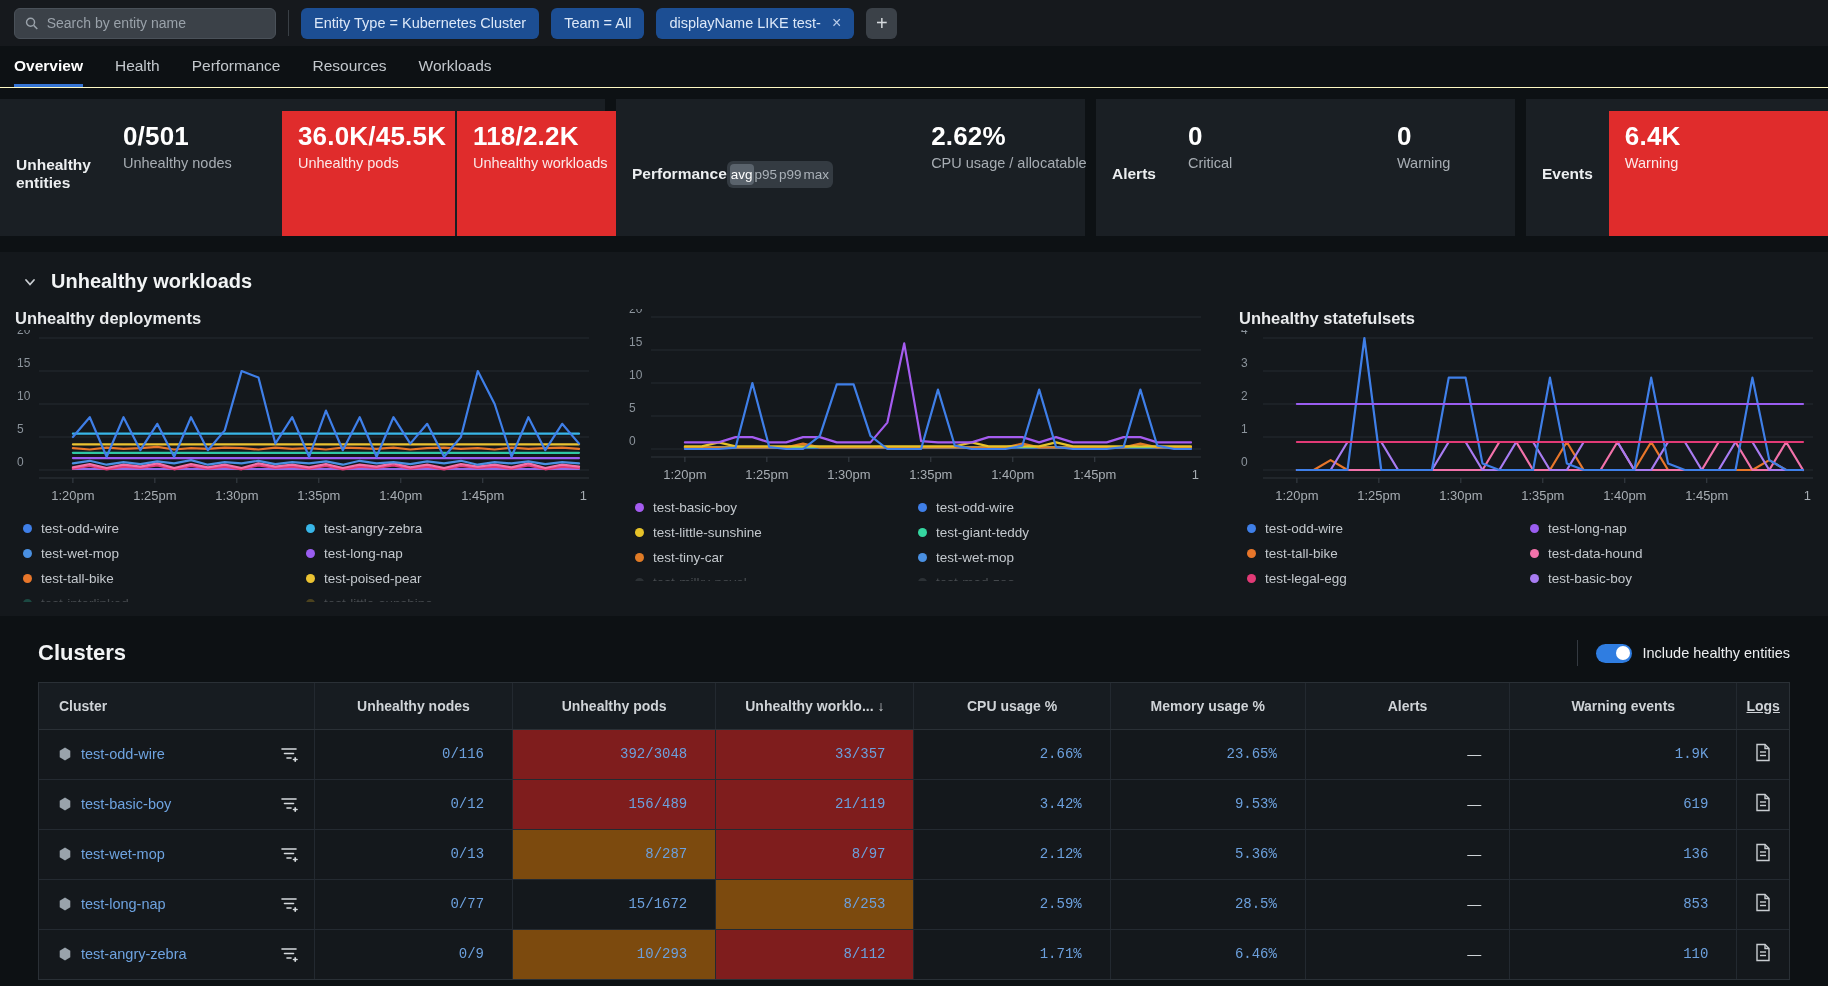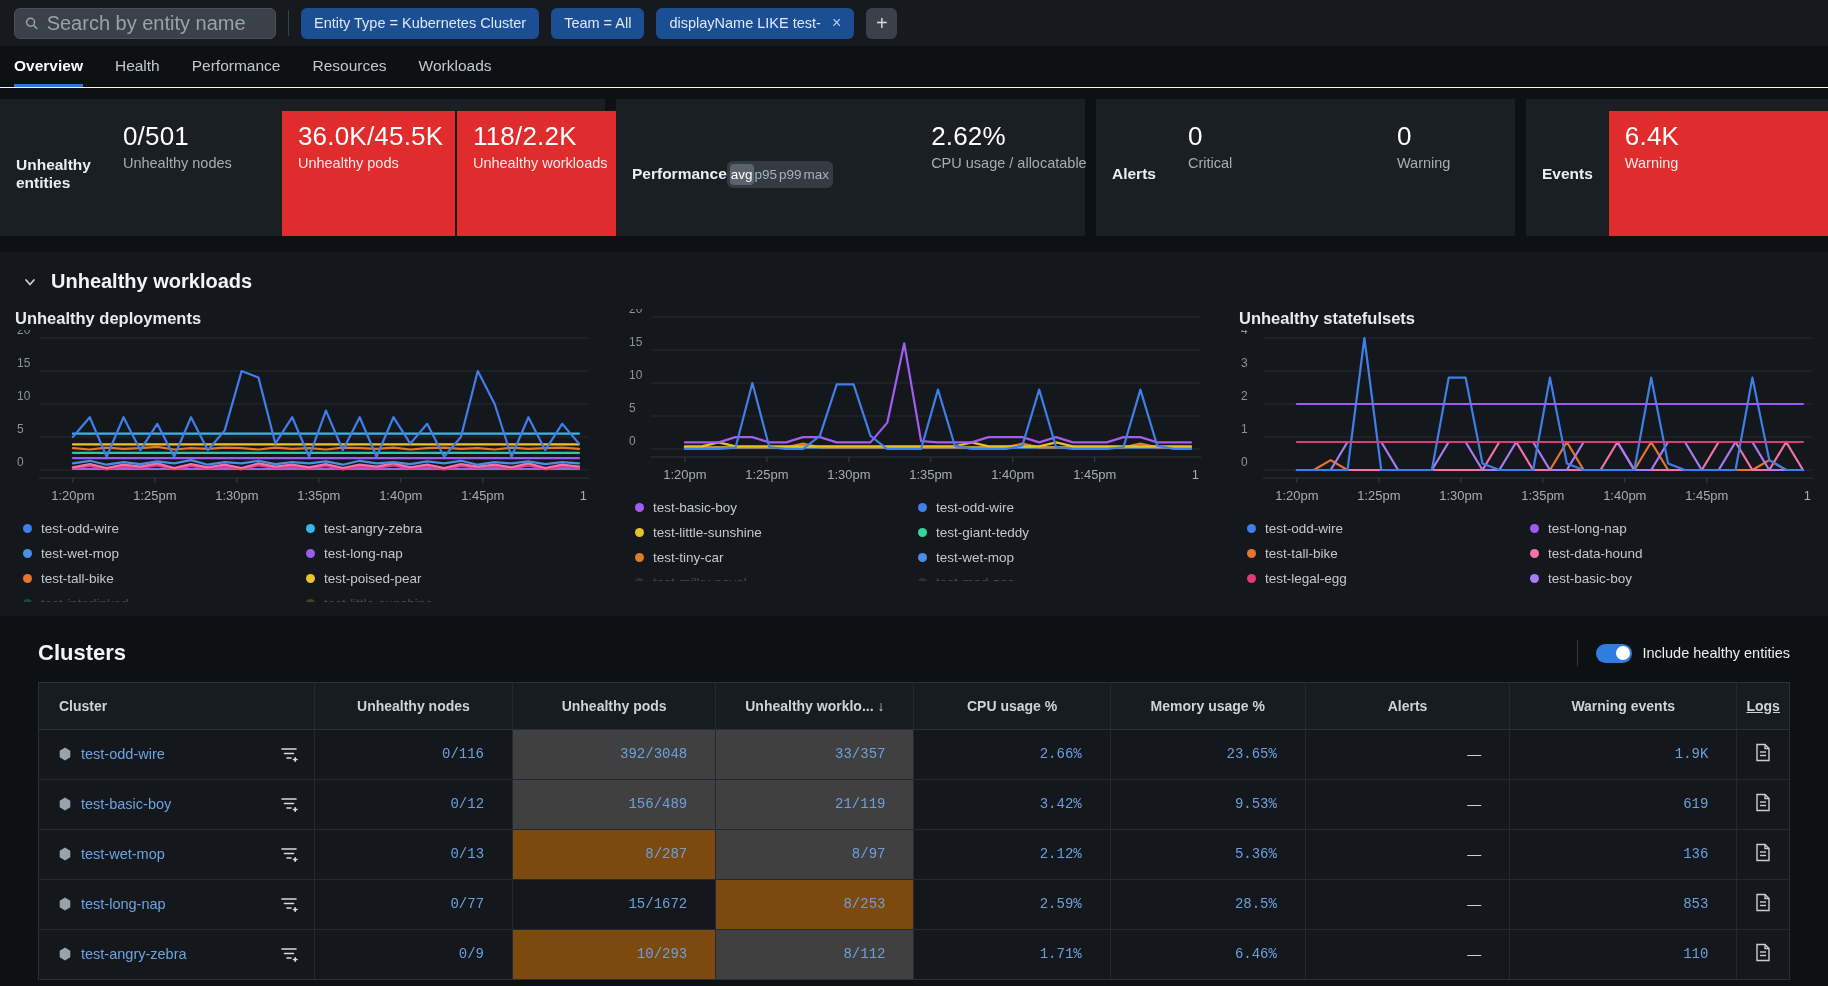--- a/index.html
+++ b/index.html
@@ -4,21 +4,21 @@
 <style>
   * { margin:0; padding:0; box-sizing:border-box; }
   html,body { width:1828px; height:986px; overflow:hidden; background:#0d1114;
     font-family:"Liberation Sans","DejaVu Sans",sans-serif; color:#e4e7ea; }
   .page { width:1828px; height:986px; position:relative; }
 
   
   .topbar { height:46px; background:#16191d; display:flex; align-items:center; padding:0 14px; gap:12px; }
   .searchbox { display:flex; align-items:center; gap:8px; background:#3b4148; border:1px solid #4a5159;
     border-radius:6px; height:31px; width:262px; padding:0 10px; }
-  .searchbox input { background:transparent; border:none; outline:none; color:#5eead4; font-size:20px; width:100%; }
+  .searchbox input { background:transparent; border:none; outline:none; color:#5eead4; font-size:14px; width:100%; }
   .searchbox input::placeholder { color:#9aa2aa; }
   .topbar-divider { width:1px; height:26px; background:#3a4046; }
   .chip { display:flex; align-items:center; gap:9px; background:#1c4e93; color:#dce8f8;
     border-radius:6px; height:31px; padding:0 13px; font-size:14.5px; cursor:pointer; }
   .chip .chip-x { color:#b9cdea; font-size:16px; margin-left:2px; cursor:pointer; }
   .add-filter { width:31px; height:31px; background:#3b4148; border-radius:6px; color:#d6dade;
     font-size:20px; display:flex; align-items:center; justify-content:center; cursor:pointer; }
 
   
   .tabs { display:flex; gap:32px; padding:0 14px; border-bottom:1px solid #fef9c3; background:#0d1114; height:42px; align-items:stretch; }
@@ -32,21 +32,21 @@
   .card-title { font-size:15.5px; font-weight:700; color:#eceef0; }
   .seg-group { margin-left:auto; margin-right:66px; display:flex; background:#343b42; border-radius:6px; padding:3px; }
   .seg { font-size:13.5px; color:#aab1b8; padding:3px 1px; border-radius:4px; cursor:pointer; }
   .seg.selected { background:#5a636c; color:#ffffff; }
   .card-body { flex:1; display:flex; gap:2px; margin-top:12px; }
   .stat-tile { width:173px; padding:10px 16px 0 16px; }
   .stat-tile.alert { background:#e02c2c; }
   .stat-tile.alert .stat-label { color:#fbe9e9; }
   .stat-tile.wide { width:100%; }
   .stat-plain { padding:10px 0 0 16px; width:195px; }
-  .stat-value { font-size:26px; font-weight:400; color:#ffffff; letter-spacing:.2px; }
+  .stat-value { font-size:26px; font-weight:700; color:#ffffff; letter-spacing:.2px; }
   .stat-label { font-size:14.5px; color:#a7adb3; margin-top:3px; white-space:nowrap; }
 
   
   .panel { background:#14181c; margin-top:16px; padding:14px 15px 14px 15px; }
   .panel-head { display:flex; align-items:center; gap:14px; padding:4px 2px 2px 8px; }
   .panel-title { font-size:20px; font-weight:700; color:#f2f4f5; }
   .chev { color:#c9cdd1; display:flex; }
   .charts { display:grid; grid-template-columns:1fr 1fr 1fr; gap:38px; margin-top:14px; }
   .chart-title { font-size:16.5px; font-weight:700; color:#e8eaec; margin-bottom:2px; }
   .legend { display:grid; grid-template-columns:1fr 1fr; margin-top:10px; max-height:86px; overflow:hidden; padding-left:8px; }
@@ -71,21 +71,21 @@
   table { border-collapse:collapse; table-layout:fixed; width:100%; }
   thead th { height:46px; font-size:14px; font-weight:700; color:#cfd3d7; background:#171c21;
     border-bottom:1px solid #2a3036; border-right:1px solid #232930; text-align:center; white-space:nowrap; overflow:hidden; }
   thead th:first-child { text-align:left; padding-left:20px; }
   thead th:last-child { border-right:none;text-decoration:underline; }
   tbody td { height:50px; border-bottom:1px solid #242a31; border-right:1px solid #232930;
     font-family:"Liberation Mono","DejaVu Sans Mono",monospace; font-size:14px; color:#6ca0dd;
     text-align:right; padding-right:28px; white-space:nowrap; }
   tbody td:last-child { border-right:none; }
   tbody tr:last-child td { border-bottom:none; }
-  td.cell-error { background:#404040; }
+  td.cell-error { background:#7f1d1d; }
   td.cell-warn  { background:#7c4a0e; }
   td.cell-name { font-family:"Liberation Sans","DejaVu Sans",sans-serif; text-align:left; padding:0 16px 0 20px; }
   .namecell { display:flex; align-items:center; gap:10px; }
   .cluster-link { color:#6ea3e0; font-size:14.5px; cursor:pointer; }
   .filter-ico { margin-left:auto; cursor:pointer; display:flex; }
   td.cell-dash { color:#cdd2d6; font-family:"Liberation Sans",sans-serif; }
   td.cell-logs { text-align:center; padding-right:0; }
   .logs-btn { cursor:pointer; display:inline-flex; }
   svg { display:block; }
 </style>

